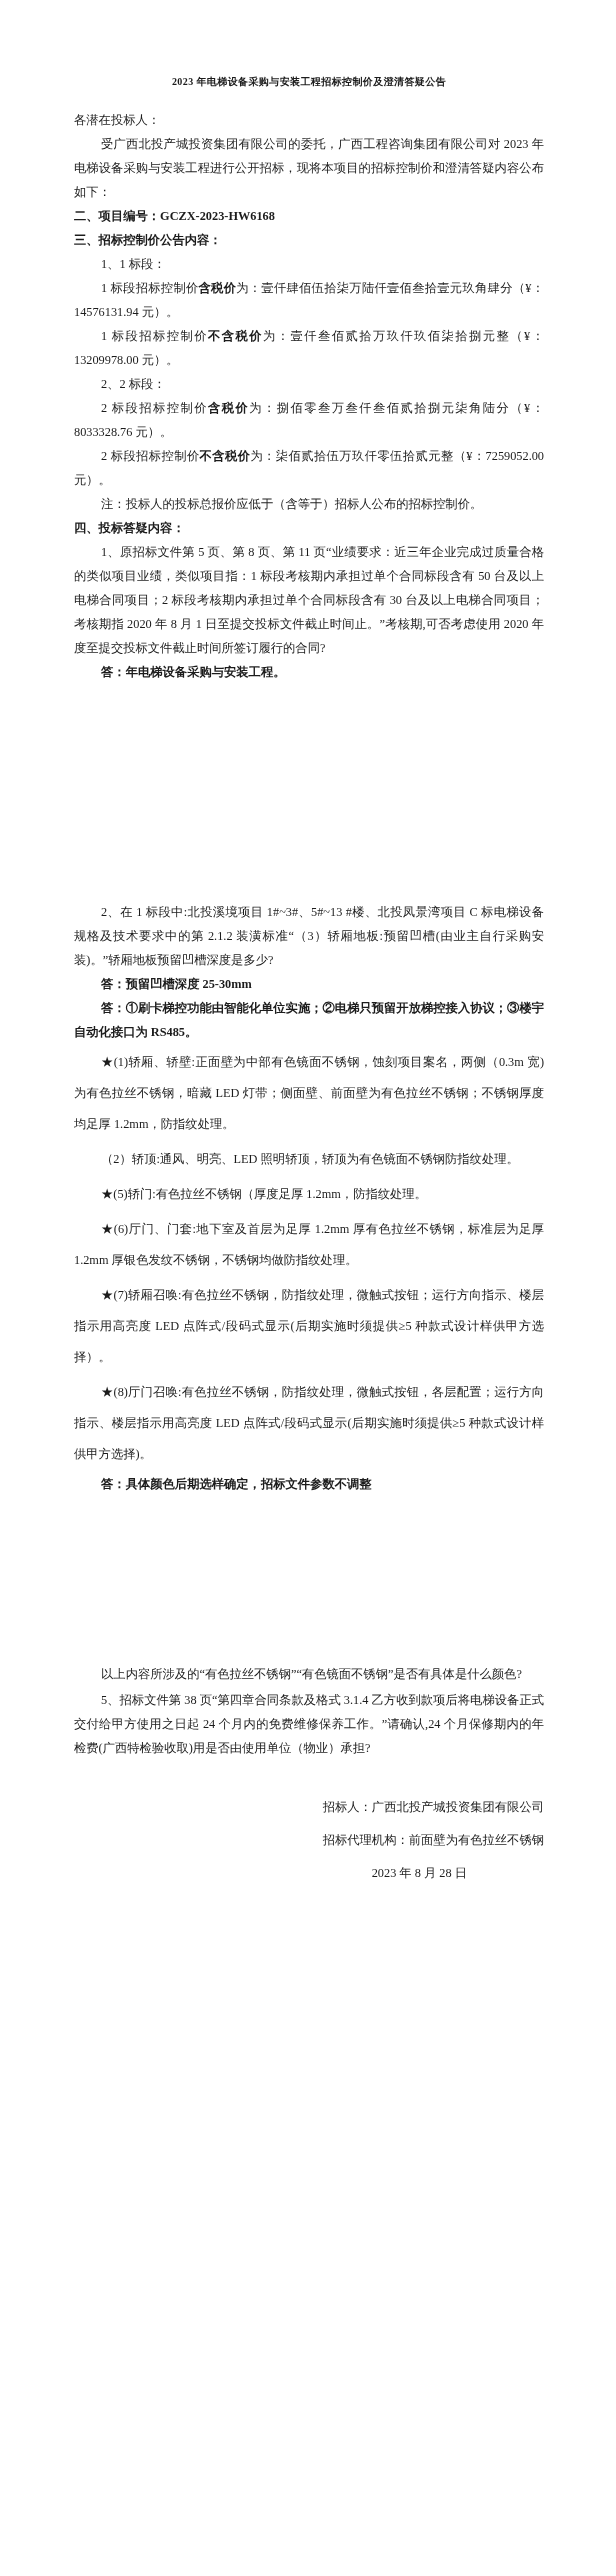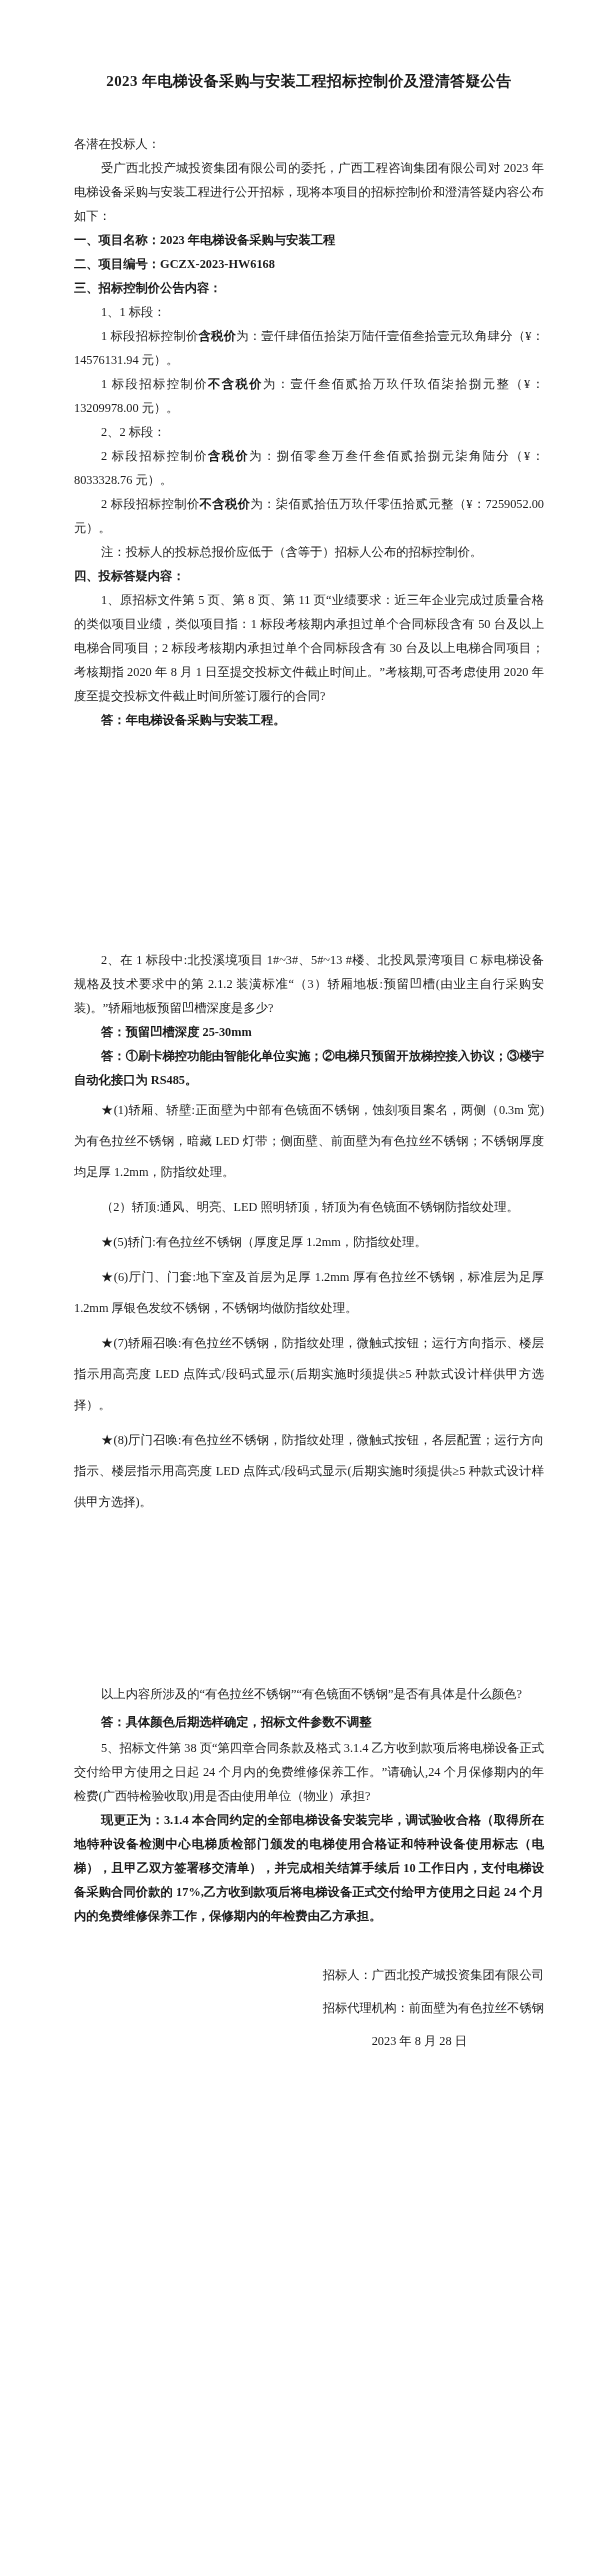--- a/index.html
+++ b/index.html
@@ -14,23 +14,23 @@
     font-family: "Liberation Serif", "DejaVu Serif", serif;
     font-size: 12.3px;
     line-height: 24px;
     overflow: hidden;
   }
   p { margin: 0; text-align: justify; }
   .b { font-weight: bold; }
   .p-title {
     text-align: center;
     font-weight: bold;
-    font-size: 15px;
+    font-size: 10px;
     line-height: 21.6px;
-    margin-bottom: 39px;
+    margin-bottom: 15px;
     letter-spacing: 0.4px;
     text-indent: 0;
   }
   .p-flush { text-indent: 0; }
   .p-ind { text-indent: 2.2em; }
   .lh-l { line-height: 31px; }
   .lh-m { line-height: 28px; }
   .sp { margin-top: 3.9px; }
   .mt12 { margin-top: 9.2px; }
   .gap-q2 { margin-top: 216px; }
@@ -40,21 +40,20 @@
   .p-date { padding-right: 77px; }
 </style>
 </head>
 <body>
 
 <div class="page">
   <div id="doc-body">
       <p class="p-title"><span class="b">2023 年电梯设备采购与安装工程招标控制价及澄清答疑公告</span></p>
       <p class="p-flush"><span>各潜在投标人：</span></p>
       <p class="p-ind"><span>受广西北投产城投资集团有限公司的委托，广西工程咨询集团有限公司对 2023 年电梯设备采购与安装工程进行公开招标，现将本项目的招标控制价和澄清答疑内容公布如下：</span></p>
-      <p class="p-flush"><span class="b">一、项目名称：2023 年电梯设备采购与安装工程</span></p>
       <p class="p-flush"><span class="b">二、项目编号：GCZX-2023-HW6168</span></p>
       <p class="p-flush"><span class="b">三、招标控制价公告内容：</span></p>
       <p class="p-ind"><span>1、1 标段：</span></p>
       <p class="p-ind"><span>1 标段招标控制价</span><span class="b">含税价</span><span>为：壹仟肆佰伍拾柒万陆仟壹佰叁拾壹元玖角肆分（¥：14576131.94 元）。</span></p>
       <p class="p-ind"><span>1 标段招标控制价</span><span class="b">不含税价</span><span>为：壹仟叁佰贰拾万玖仟玖佰柒拾捌元整（¥：13209978.00 元）。</span></p>
       <p class="p-ind"><span>2、2 标段：</span></p>
       <p class="p-ind"><span>2 标段招标控制价</span><span class="b">含税价</span><span>为：捌佰零叁万叁仟叁佰贰拾捌元柒角陆分（¥：8033328.76 元）。</span></p>
       <p class="p-ind"><span>2 标段招标控制价</span><span class="b">不含税价</span><span>为：柒佰贰拾伍万玖仟零伍拾贰元整（¥：7259052.00 元）。</span></p>
       <p class="p-ind"><span>注：投标人的投标总报价应低于（含等于）招标人公布的招标控制价。</span></p>
       <p class="p-flush"><span class="b">四、投标答疑内容：</span></p>
@@ -62,22 +61,21 @@
       <p class="p-ind"><span class="b">答：年电梯设备采购与安装工程。</span></p>
       <p class="p-ind gap-q2"><span>2、在 1 标段中:北投溪境项目 1#~3#、5#~13 #楼、北投凤景湾项目 C 标电梯设备规格及技术要求中的第 2.1.2 装潢标准“（3）轿厢地板:预留凹槽(由业主自行采购安装)。”轿厢地板预留凹槽深度是多少?</span></p>
       <p class="p-ind"><span class="b">答：预留凹槽深度 25-30mm</span></p>
       <p class="p-ind"><span class="b">答：①刷卡梯控功能由智能化单位实施；②电梯只预留开放梯控接入协议；③楼宇自动化接口为 RS485。</span></p>
       <p class="p-ind lh-l sp"><span>★(1)轿厢、轿壁:正面壁为中部有色镜面不锈钢，蚀刻项目案名，两侧（0.3m 宽)为有色拉丝不锈钢，暗藏 LED 灯带；侧面壁、前面壁为有色拉丝不锈钢；不锈钢厚度均足厚 1.2mm，防指纹处理。</span></p>
       <p class="p-ind lh-l sp"><span>（2）轿顶:通风、明亮、LED 照明轿顶，轿顶为有色镜面不锈钢防指纹处理。</span></p>
       <p class="p-ind lh-l sp"><span>★(5)轿门:有色拉丝不锈钢（厚度足厚 1.2mm，防指纹处理。</span></p>
       <p class="p-ind lh-l sp"><span>★(6)厅门、门套:地下室及首层为足厚 1.2mm 厚有色拉丝不锈钢，标准层为足厚 1.2mm 厚银色发纹不锈钢，不锈钢均做防指纹处理。</span></p>
       <p class="p-ind lh-l sp"><span>★(7)轿厢召唤:有色拉丝不锈钢，防指纹处理，微触式按钮；运行方向指示、楼层指示用高亮度 LED 点阵式/段码式显示(后期实施时须提供≥5 种款式设计样供甲方选择）。</span></p>
       <p class="p-ind lh-l sp"><span>★(8)厅门召唤:有色拉丝不锈钢，防指纹处理，微触式按钮，各层配置；运行方向指示、楼层指示用高亮度 LED 点阵式/段码式显示(后期实施时须提供≥5 种款式设计样供甲方选择)。</span></p>
+      <p class="p-ind lh-m"><span class="b">答：具体颜色后期选样确定，招标文件参数不调整</span></p>
       <p class="p-ind lh-m gap-q4b"><span>以上内容所涉及的“有色拉丝不锈钢”“有色镜面不锈钢”是否有具体是什么颜色?</span></p>
-      <p class="p-ind lh-m"><span class="b">答：具体颜色后期选样确定，招标文件参数不调整</span></p>
       <p class="p-ind"><span>5、招标文件第 38 页“第四章合同条款及格式 3.1.4 乙方收到款项后将电梯设备正式交付给甲方使用之日起 24 个月内的免费维修保养工作。”请确认,24 个月保修期内的年检费(广西特检验收取)用是否由使用单位（物业）承担?</span></p>
-      <p class="p-ind"><span class="b">现更正为：3.1.4 本合同约定的全部电梯设备安装完毕，调试验收合格（取得所在地特种设备检测中心电梯质检部门颁发的电梯使用合格证和特种设备使用标志（电梯），且甲乙双方签署移交清单），并完成相关结算手续后 10 工作日内，支付电梯设备采购合同价款的 17%,乙方收到款项后将电梯设备正式交付给甲方使用之日起 24 个月内的免费维修保养工作，保修期内的年检费由乙方承担。</span></p>
       <p class="p-sig sig-first"><span>招标人：广西北投产城投资集团有限公司</span></p>
       <p class="p-sig"><span>招标代理机构：前面壁为有色拉丝不锈钢</span></p>
       <p class="p-sig p-date"><span>2023 年 8 月 28 日</span></p>
     </div>
 </div>
 
 
 </body></html>

